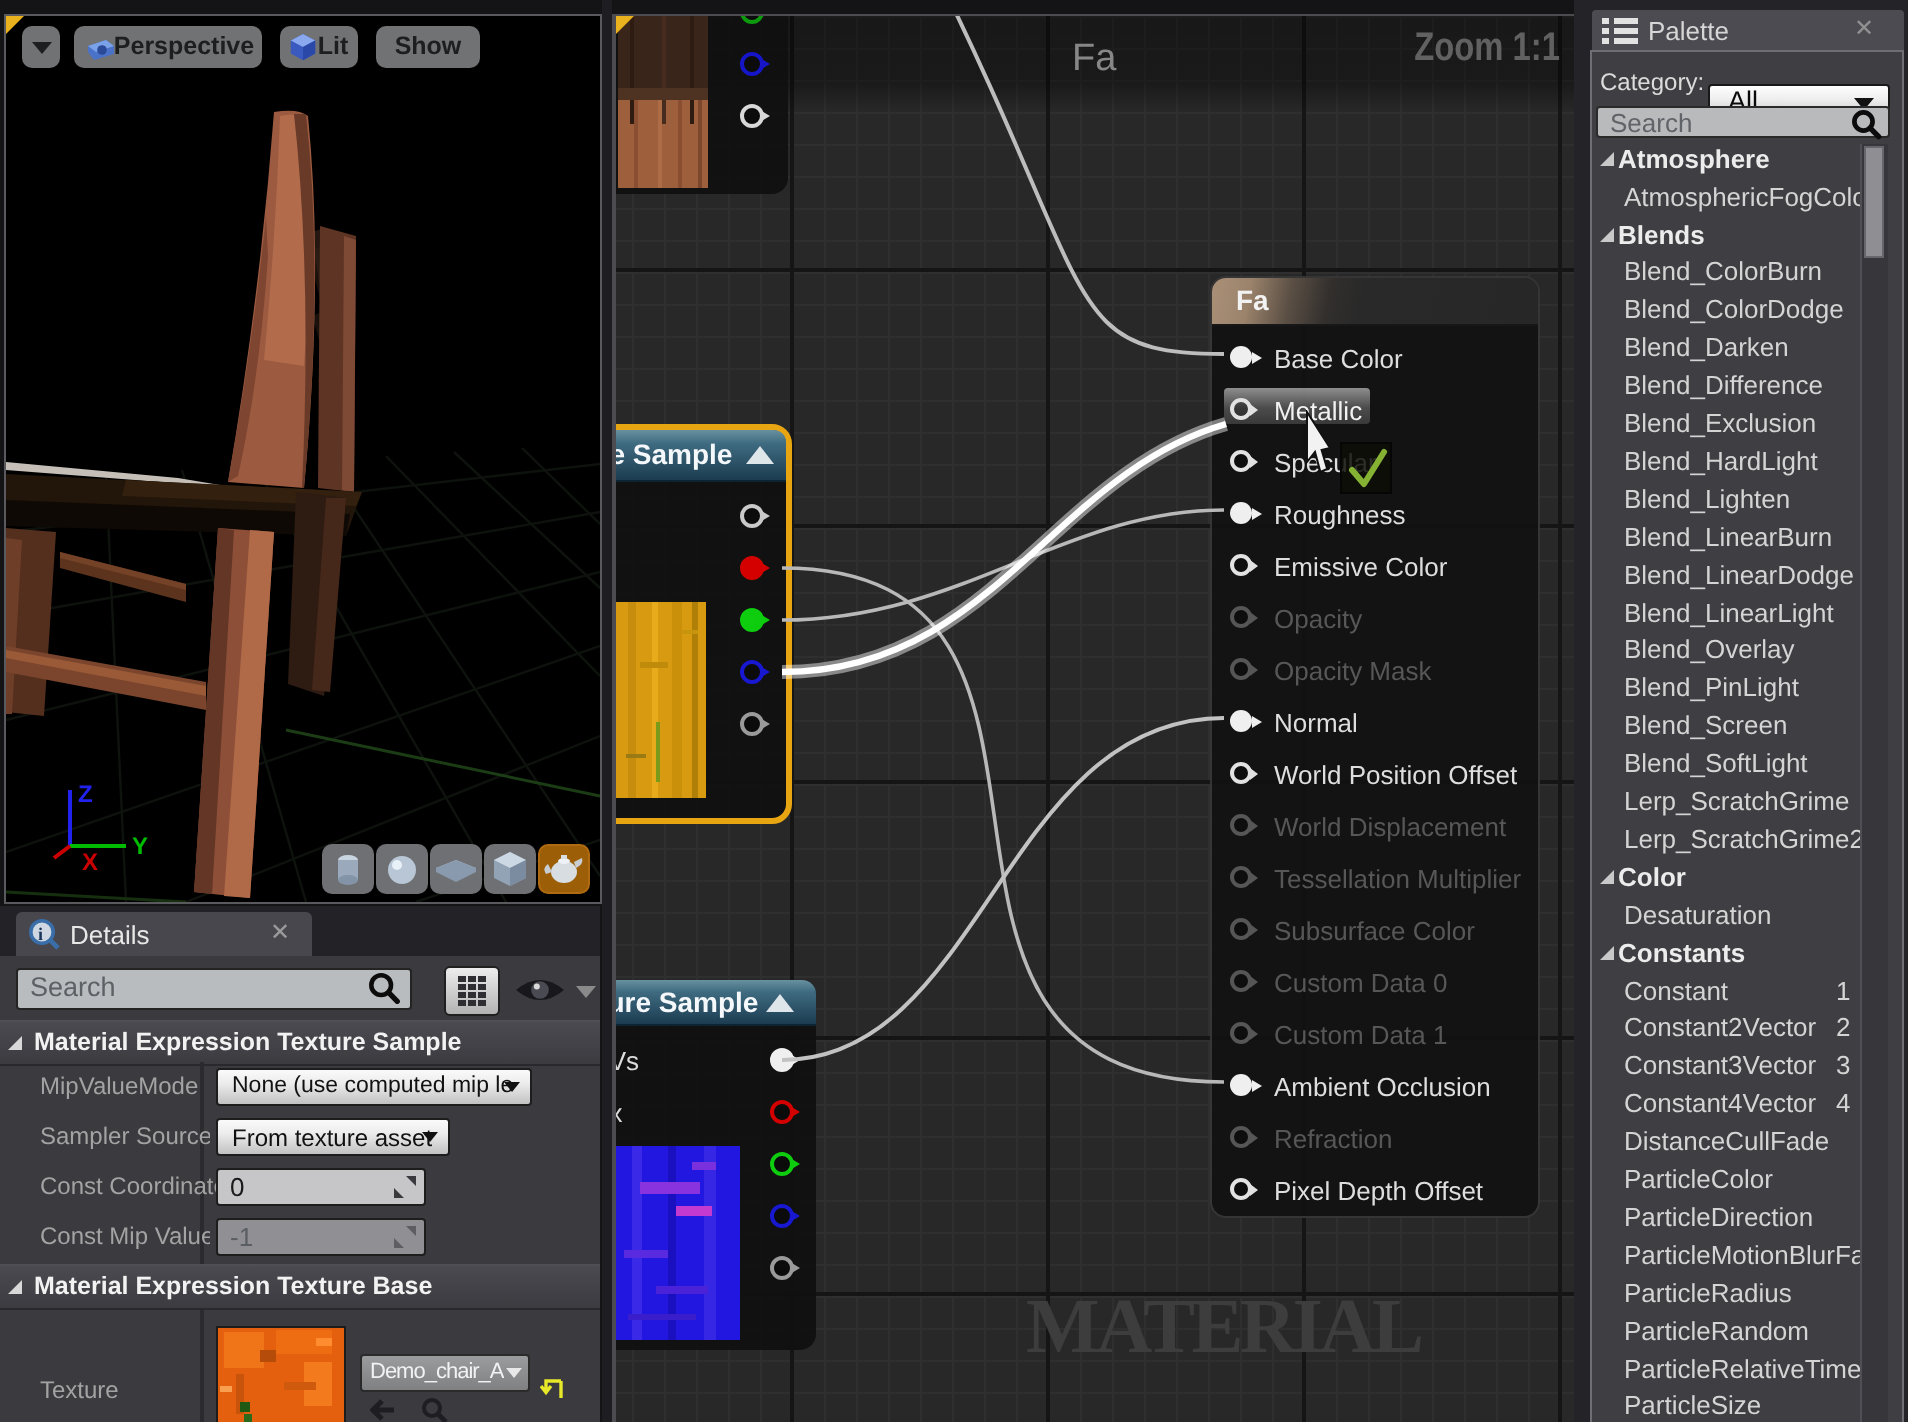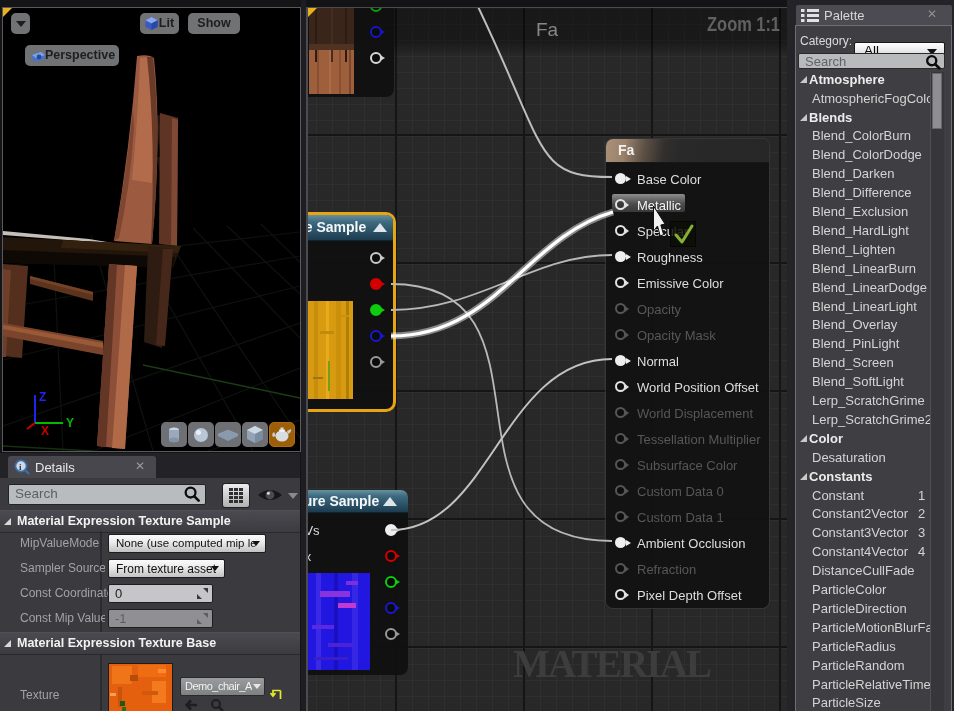--- a/index.html
+++ b/index.html
@@ -327,21 +327,21 @@
         <path d="M 0,256 L 25,258 L 19,350 L 0,348 Z" fill="#542f1e"></path>
         <path d="M 0,261 L 8,262 L 3,349 L 0,349 Z" fill="#6e3e28"></path>
         <path d="M 0,315 L 100,333 L 100,347 L 0,328 Z" fill="#7a452c"></path>
         <path d="M 0,317 L 100,335 L 100,340 L 0,321 Z" fill="#9a5a38"></path>
         <path d="M 27,268 L 90,284 L 90,293 L 27,276 Z" fill="#5c331d"></path>
         <path d="M 27,268 L 90,284 L 90,287 L 27,271 Z" fill="#744226"></path>
       </g>
     </svg>
 
     <div class="vbtn" style="left:8px;width:19px;"><span style="display:inline-block;width:0;height:0;border-left:5px solid transparent;border-right:5px solid transparent;border-top:6px solid #1c1e20;vertical-align:middle;"></span></div>
-    <div class="vbtn" style="left:22px;width:94px;margin-top:32px;">
+    <div class="vbtn" style="left:34px;width:94px;">
       <svg style="position:absolute;left:6px;top:4px" width="15" height="14" viewBox="0 0 15 14">
         <path d="M 1,6 L 10,3 L 14,6 L 14,10 L 4,13 L 1,9 Z" fill="#4a72c8"></path>
         <path d="M 1,6 L 10,3 L 14,6 L 5,9 Z" fill="#7aa2e8"></path>
         <circle cx="8" cy="8" r="2.4" fill="#2a4a98"></circle>
       </svg>
       <span style="margin-left:16px;">Perspective</span></div>
     <div class="vbtn" style="left:137px;width:39px;">
       <svg style="position:absolute;left:4px;top:3px" width="15" height="15" viewBox="0 0 15 16">
         <path d="M 7.5,1 L 14,4.5 L 14,11.5 L 7.5,15 L 1,11.5 L 1,4.5 Z" fill="#3a5ac0"></path>
         <path d="M 7.5,1 L 14,4.5 L 7.5,8 L 1,4.5 Z" fill="#8aa8ee"></path>

